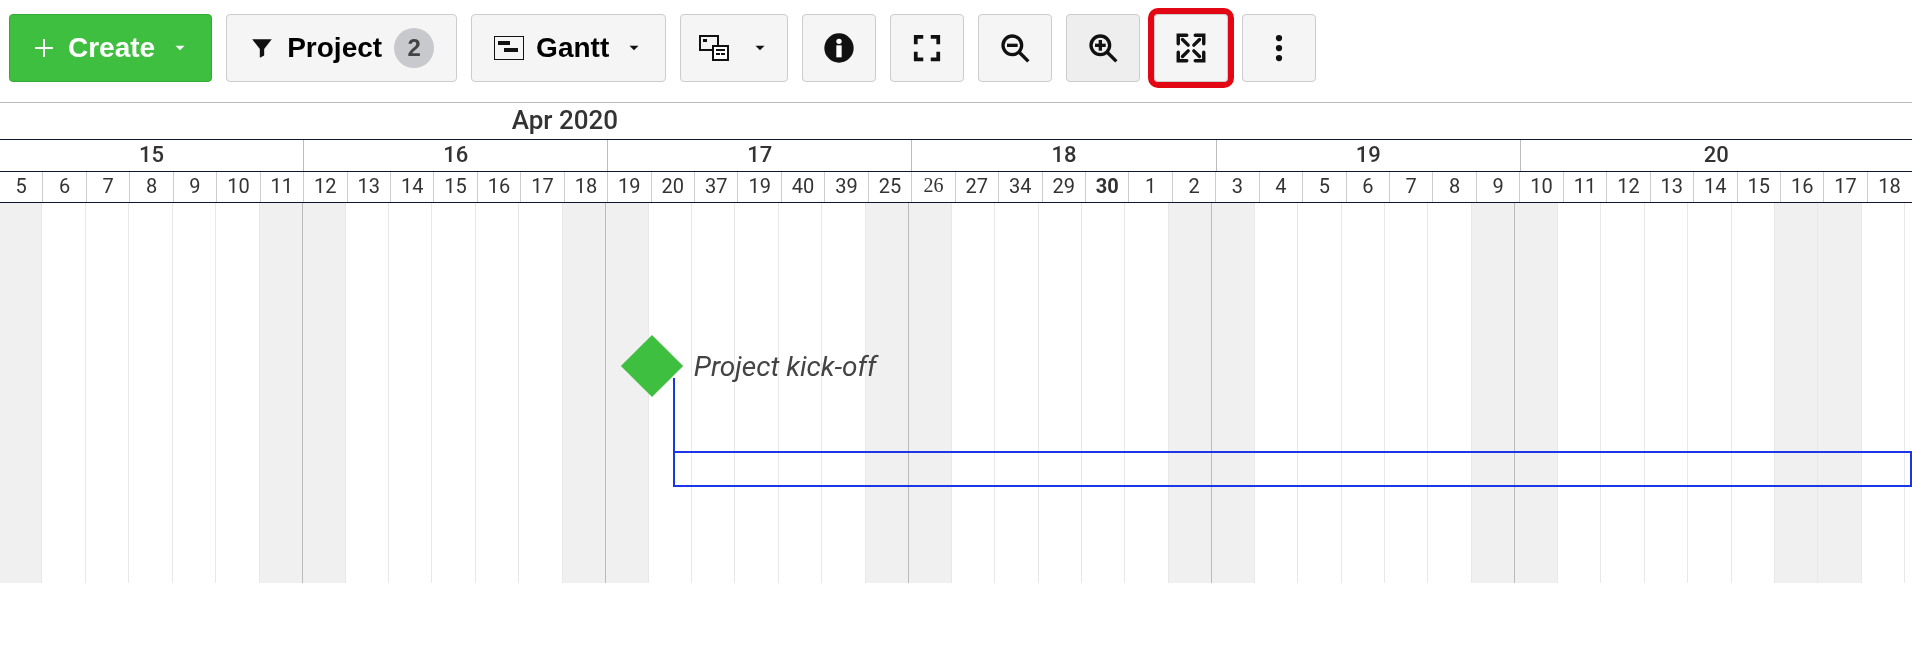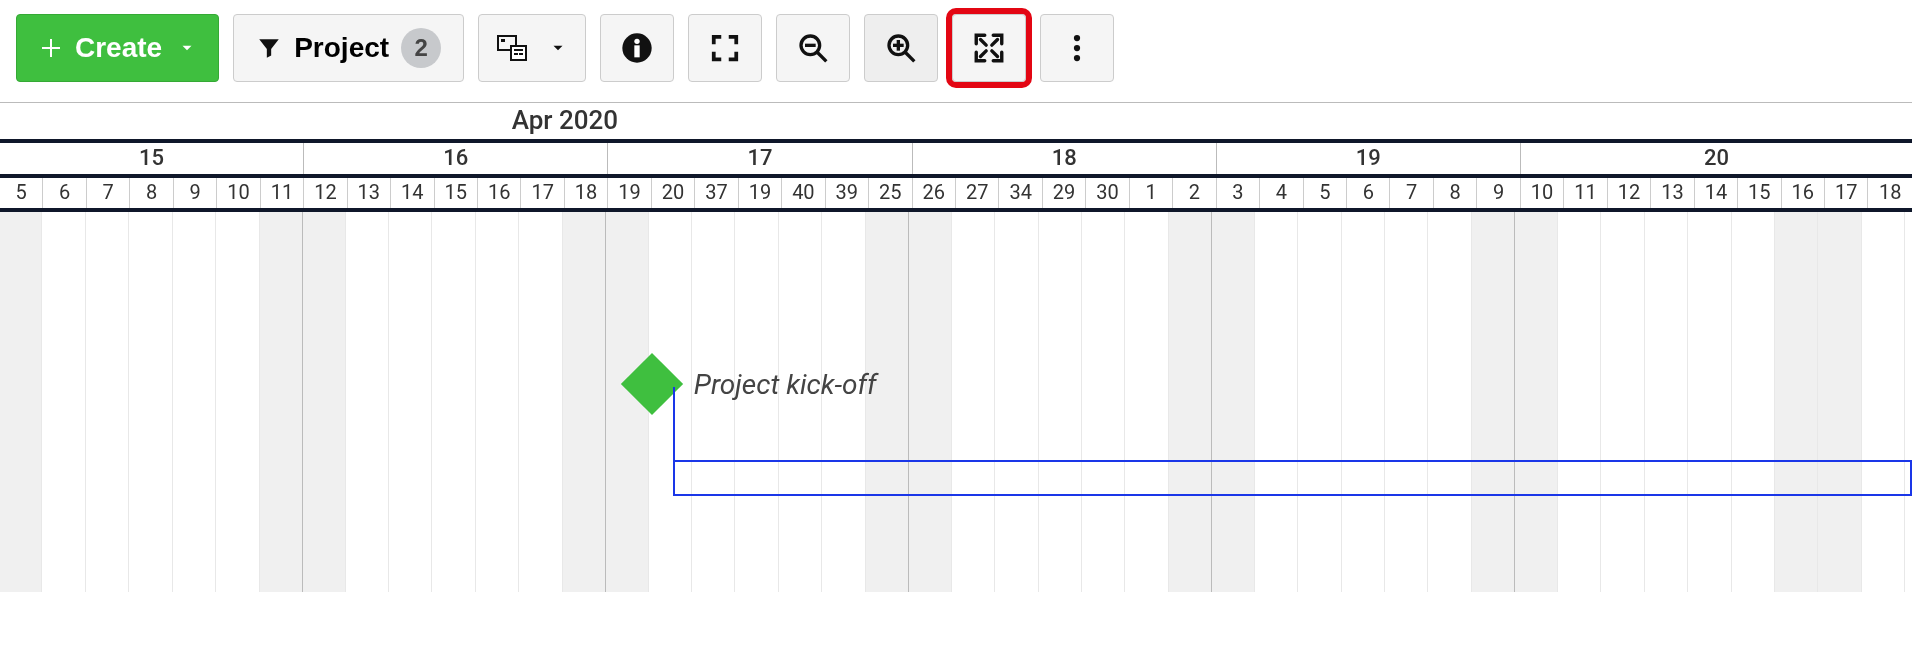--- a/index.html
+++ b/index.html
@@ -11,21 +11,21 @@
     color: #333;
     background: #fff;
   }
   body { width: 1912px; }
 
   
   .toolbar {
     display: flex;
     align-items: flex-end;
     gap: 14px;
-    padding: 14px 16px 20px 16px;
+    padding: 14px 16px 20px 9px;
   }
   .btn {
     display: inline-flex;
     align-items: center;
     gap: 12px;
     height: 68px;
     padding: 0 22px;
     border: 1px solid #ccc;
     border-radius: 4px;
     background: #f5f5f5;
@@ -62,22 +62,21 @@
   }
 
   
   .gantt {
     width: 100%;
     border-top: 1px solid #bbb;
     overflow: hidden;
   }
   .row {
     display: flex;
-    border-bottom: 4px solid #0f172a;
-    justify-content: space-between;
+    border-bottom: 1px solid #0f172a;
   }
   .month-cell, .week-cell {
     text-align: center;
     font-size: 26px;
     padding: 2px 0 4px 0;
     border-right: 1px solid #bbb;
     font-weight: 500;
   }
   .week-cell { font-size: 22px; }
   .day-cell {
@@ -160,20 +159,35 @@
       <svg width="26" height="26" viewBox="0 0 24 24">
           <path d="M3 4h18l-7 9v6l-4 2v-8z" fill="#111"></path>
         </svg>
     </span>
     <span>Project</span>
     <span class="filter-badge">
       <span>2</span>
     </span>
   </button>
 
+  <button class="btn">
+    <span>
+      <svg width="30" height="24" viewBox="0 0 30 24">
+        <rect x="0" y="0" width="30" height="24" fill="none" stroke="#111" stroke-width="2"></rect>
+        <rect x="4" y="5" width="12" height="4" fill="#111"></rect>
+        <rect x="10" y="12" width="14" height="4" fill="#111"></rect>
+      </svg>
+    </span>
+    <span>Gantt</span>
+    <span class="caret">
+      <svg width="18" height="18" viewBox="0 0 24 24">
+          <path d="M6 9l6 6 6-6z" fill="#111"></path>
+        </svg>
+    </span>
+  </button>
 
   <button class="btn" style="padding:0 18px;gap:18px;">
     <span>
       <svg width="30" height="26" viewBox="0 0 30 26">
         <rect x="1" y="1" width="18" height="14" fill="none" stroke="#111" stroke-width="2"></rect>
         <rect x="4" y="4" width="4" height="3" fill="#111"></rect>
         <rect x="14" y="11" width="15" height="14" fill="#fff" stroke="#111" stroke-width="2"></rect>
         <rect x="17" y="14" width="9" height="2" fill="#111"></rect>
         <rect x="17" y="18" width="4" height="2" fill="#111"></rect>
         <rect x="22" y="18" width="4" height="2" fill="#111"></rect>
@@ -281,25 +295,25 @@
       <div class="day-cell" style="width: 43.45px; flex: 0 0 43.45px;">16</div>
       <div class="day-cell" style="width: 43.45px; flex: 0 0 43.45px;">17</div>
       <div class="day-cell" style="width: 43.45px; flex: 0 0 43.45px;">18</div>
       <div class="day-cell" style="width: 43.45px; flex: 0 0 43.45px;">19</div>
       <div class="day-cell" style="width: 43.45px; flex: 0 0 43.45px;">20</div>
       <div class="day-cell" style="width: 43.45px; flex: 0 0 43.45px;">37</div>
       <div class="day-cell" style="width: 43.45px; flex: 0 0 43.45px;">19</div>
       <div class="day-cell" style="width: 43.45px; flex: 0 0 43.45px;">40</div>
       <div class="day-cell" style="width: 43.45px; flex: 0 0 43.45px;">39</div>
       <div class="day-cell" style="width: 43.45px; flex: 0 0 43.45px;">25</div>
-      <div class="day-cell" style="width: 43.45px; flex: 0 0 43.45px;">26</div>
+      <div class="day-cell" style="width: 43.45px; flex: 0 0 43.45px; font-family: Liberation Serif, serif;">26</div>
       <div class="day-cell" style="width: 43.45px; flex: 0 0 43.45px;">27</div>
       <div class="day-cell" style="width: 43.45px; flex: 0 0 43.45px;">34</div>
       <div class="day-cell" style="width: 43.45px; flex: 0 0 43.45px;">29</div>
-      <div class="day-cell" style="width: 43.45px; flex: 0 0 43.45px;">30</div>
+      <div class="day-cell" style="width: 43.45px; flex: 0 0 43.45px; font-weight: bold;">30</div>
       <div class="day-cell" style="width: 43.45px; flex: 0 0 43.45px;">1</div>
       <div class="day-cell" style="width: 43.45px; flex: 0 0 43.45px;">2</div>
       <div class="day-cell" style="width: 43.45px; flex: 0 0 43.45px;">3</div>
       <div class="day-cell" style="width: 43.45px; flex: 0 0 43.45px;">4</div>
       <div class="day-cell" style="width: 43.45px; flex: 0 0 43.45px;">5</div>
       <div class="day-cell" style="width: 43.45px; flex: 0 0 43.45px;">6</div>
       <div class="day-cell" style="width: 43.45px; flex: 0 0 43.45px;">7</div>
       <div class="day-cell" style="width: 43.45px; flex: 0 0 43.45px;">8</div>
       <div class="day-cell" style="width: 43.45px; flex: 0 0 43.45px;">9</div>
       <div class="day-cell" style="width: 43.45px; flex: 0 0 43.45px;">10</div>
@@ -354,21 +368,21 @@
         <div style="width: 43.45px; flex: 0 0 43.45px;"></div>
         <div style="width: 43.45px; flex: 0 0 43.45px;"></div>
         <div style="width: 43.45px; flex: 0 0 43.45px;"></div>
         <div style="width: 43.45px; flex: 0 0 43.45px;"></div>
         <div style="width: 43.45px; flex: 0 0 43.45px;"></div>
         <div class="weekend" style="width: 43.45px; flex: 0 0 43.45px;"></div>
         <div class="weekend" style="width: 43.45px; flex: 0 0 43.45px;"></div>
         <div style="width: 43.45px; flex: 0 0 43.45px;"></div>
       </div>
 
-    <div class="milestone" id="ms" style="left: 629.75px; top: 150px;">
+    <div class="milestone" id="ms" style="left: 629.75px; top: 141px;">
       <div class="diamond"></div>
       <span>Project kick-off</span>
     </div>
 
     <div class="dep-line-v" id="dep" style="left: 673.475px; top: 175px; height: 90px;"></div>
     <div class="bar-outline" id="bar" style="left: 673.475px; top: 248px; width: 1238.33px;"></div>
   </div>
 </div>
 
 </body></html>

